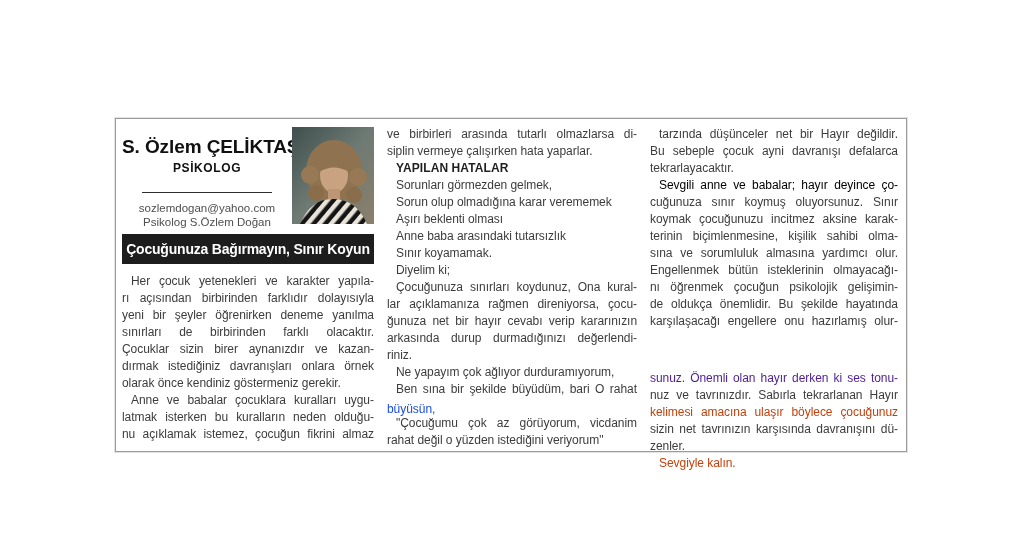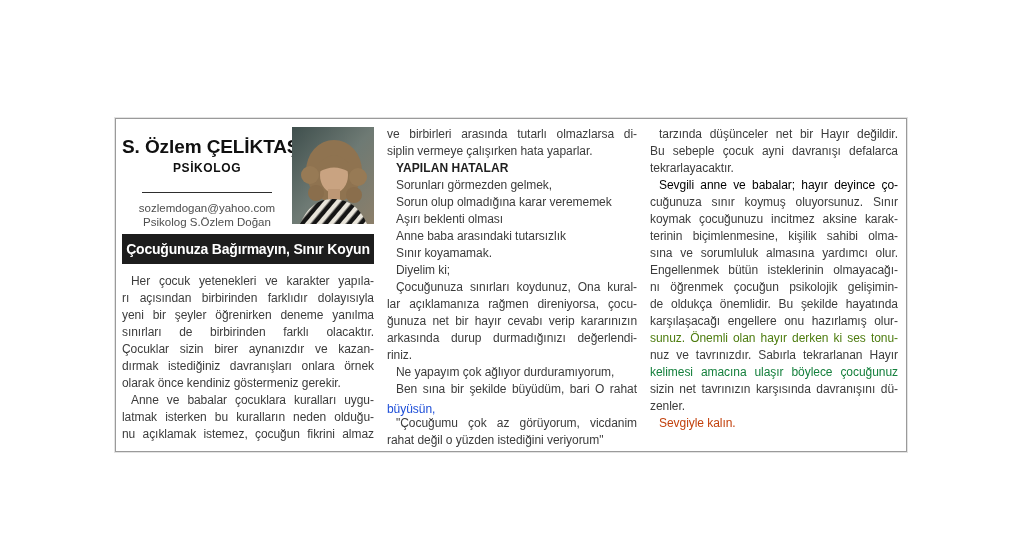--- a/index.html
+++ b/index.html
@@ -369,39 +369,39 @@
         <span>şekilde</span>
         <span>hayatında</span>
       </div>
       <div class="line just" style="color: rgb(60, 60, 60);">
         <span>karşılaşacağı</span>
         <span>engellere</span>
         <span>onu</span>
         <span>hazırlamış</span>
         <span>olur-</span>
       </div>
-      <div class="line just" style="color: #4d7c0f;">
+      <div class="line just" style="color: #4c1d95; margin-top: 40px;">
         <span>sunuz.</span>
         <span>Önemli</span>
         <span>olan</span>
         <span>hayır</span>
         <span>derken</span>
         <span>ki</span>
         <span>ses</span>
         <span>tonu-</span>
       </div>
       <div class="line just" style="color: rgb(60, 60, 60);">
         <span>nuz</span>
         <span>ve</span>
         <span>tavrınızdır.</span>
         <span>Sabırla</span>
         <span>tekrarlanan</span>
         <span>Hayır</span>
       </div>
-      <div class="line just" style="color: #15803d;">
+      <div class="line just" style="color: #c2410c;">
         <span>kelimesi</span>
         <span>amacına</span>
         <span>ulaşır</span>
         <span>böylece</span>
         <span>çocuğunuz</span>
       </div>
       <div class="line just" style="color: rgb(60, 60, 60);">
         <span>sizin</span>
         <span>net</span>
         <span>tavrınızın</span>

